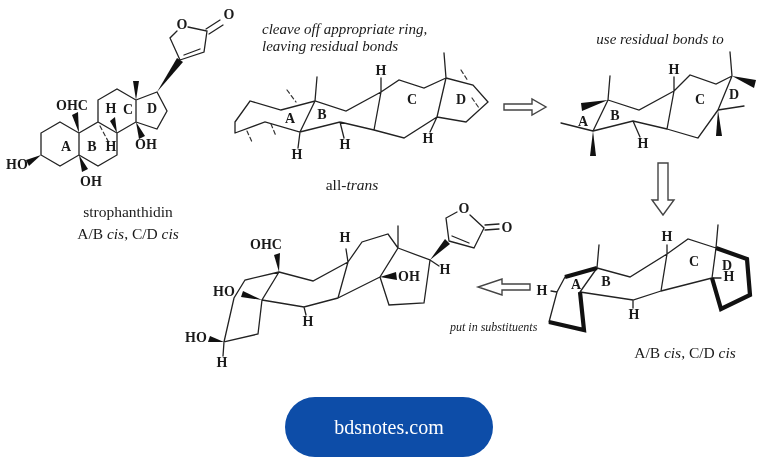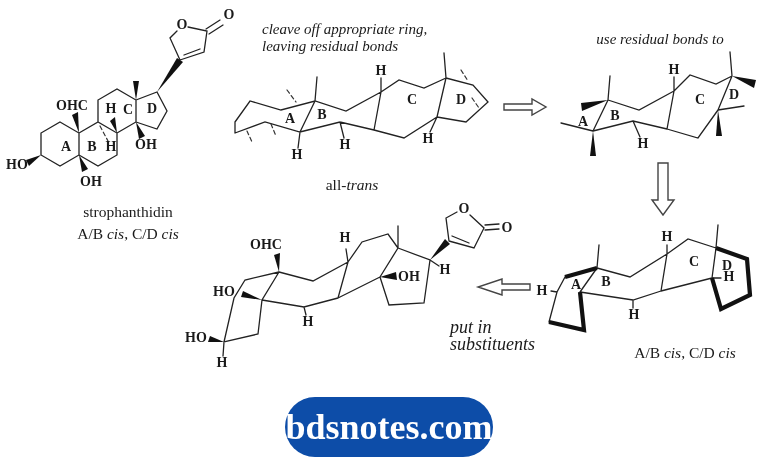--- a/index.html
+++ b/index.html
@@ -12,21 +12,21 @@
   .thin{stroke:#222;stroke-width:1.3;fill:none;stroke-linecap:round;}
   .bold{stroke:#111;stroke-width:4.2;fill:none;stroke-linecap:butt;}
   .dash{stroke:#333;stroke-width:1.2;fill:none;stroke-dasharray:4 3;stroke-linecap:round;}
   .wedge{fill:#111;stroke:none;}
   .arrow{fill:#ffffff;stroke:#444;stroke-width:1.4;}
   .ann{position:absolute;font-style:italic;font-size:15px;line-height:17px;color:#1a1a1a;}
   .cap{position:absolute;font-size:15.5px;line-height:22px;color:#1a1a1a;text-align:center;}
   .cap .it, .caption-italic{font-style:italic;text-align:center;}
   .badge{position:absolute;left:285px;top:397px;width:208px;height:60px;border-radius:30px;
          display:flex;align-items:center;justify-content:center;}
-  .badge span{color:#fff;font-size:36px;font-weight:bold;}
+  .badge span{color:#fff;font-size:20px;font-weight:normal;}
 </style>
 </head>
 <body>
 
 <div class="stage">
 
 <svg width="766" height="461" viewBox="0 0 766 461">
 
   <g>
     <path class="thin" d="
@@ -184,21 +184,21 @@
   <path class="arrow" d="M530,284 L502,284 L502,279 L478,287 L502,295 L502,290 L530,290 Z"></path>
 </svg>
 
   <div class="ann" style="left:262px;top:21px;width:170px;">
     <span>cleave off appropriate ring,</span><br>
     <span>leaving residual bonds</span>
   </div>
   <div class="ann" style="left:570px;top:31px;width:180px;text-align:center;">
     <span>use residual bonds to</span><br>
   </div>
-  <div class="ann" style="left:450px;top:319px;width:110px;font-size:18px;">
+  <div class="ann" style="left:450px;top:319px;width:110px;font-size:12px;">
     <span>put in substituents</span>
   </div>
 
   <div class="cap" style="left:28px;top:201px;width:200px;">
     <span>strophanthidin</span><br>
     <span><span>A/B </span><span class="it">cis</span><span>, C/D </span><span class="it">cis</span></span>
   </div>
   <div class="cap" style="left:292px;top:174px;width:120px;">
     <span>all-</span><span class="it">trans</span>
   </div>

